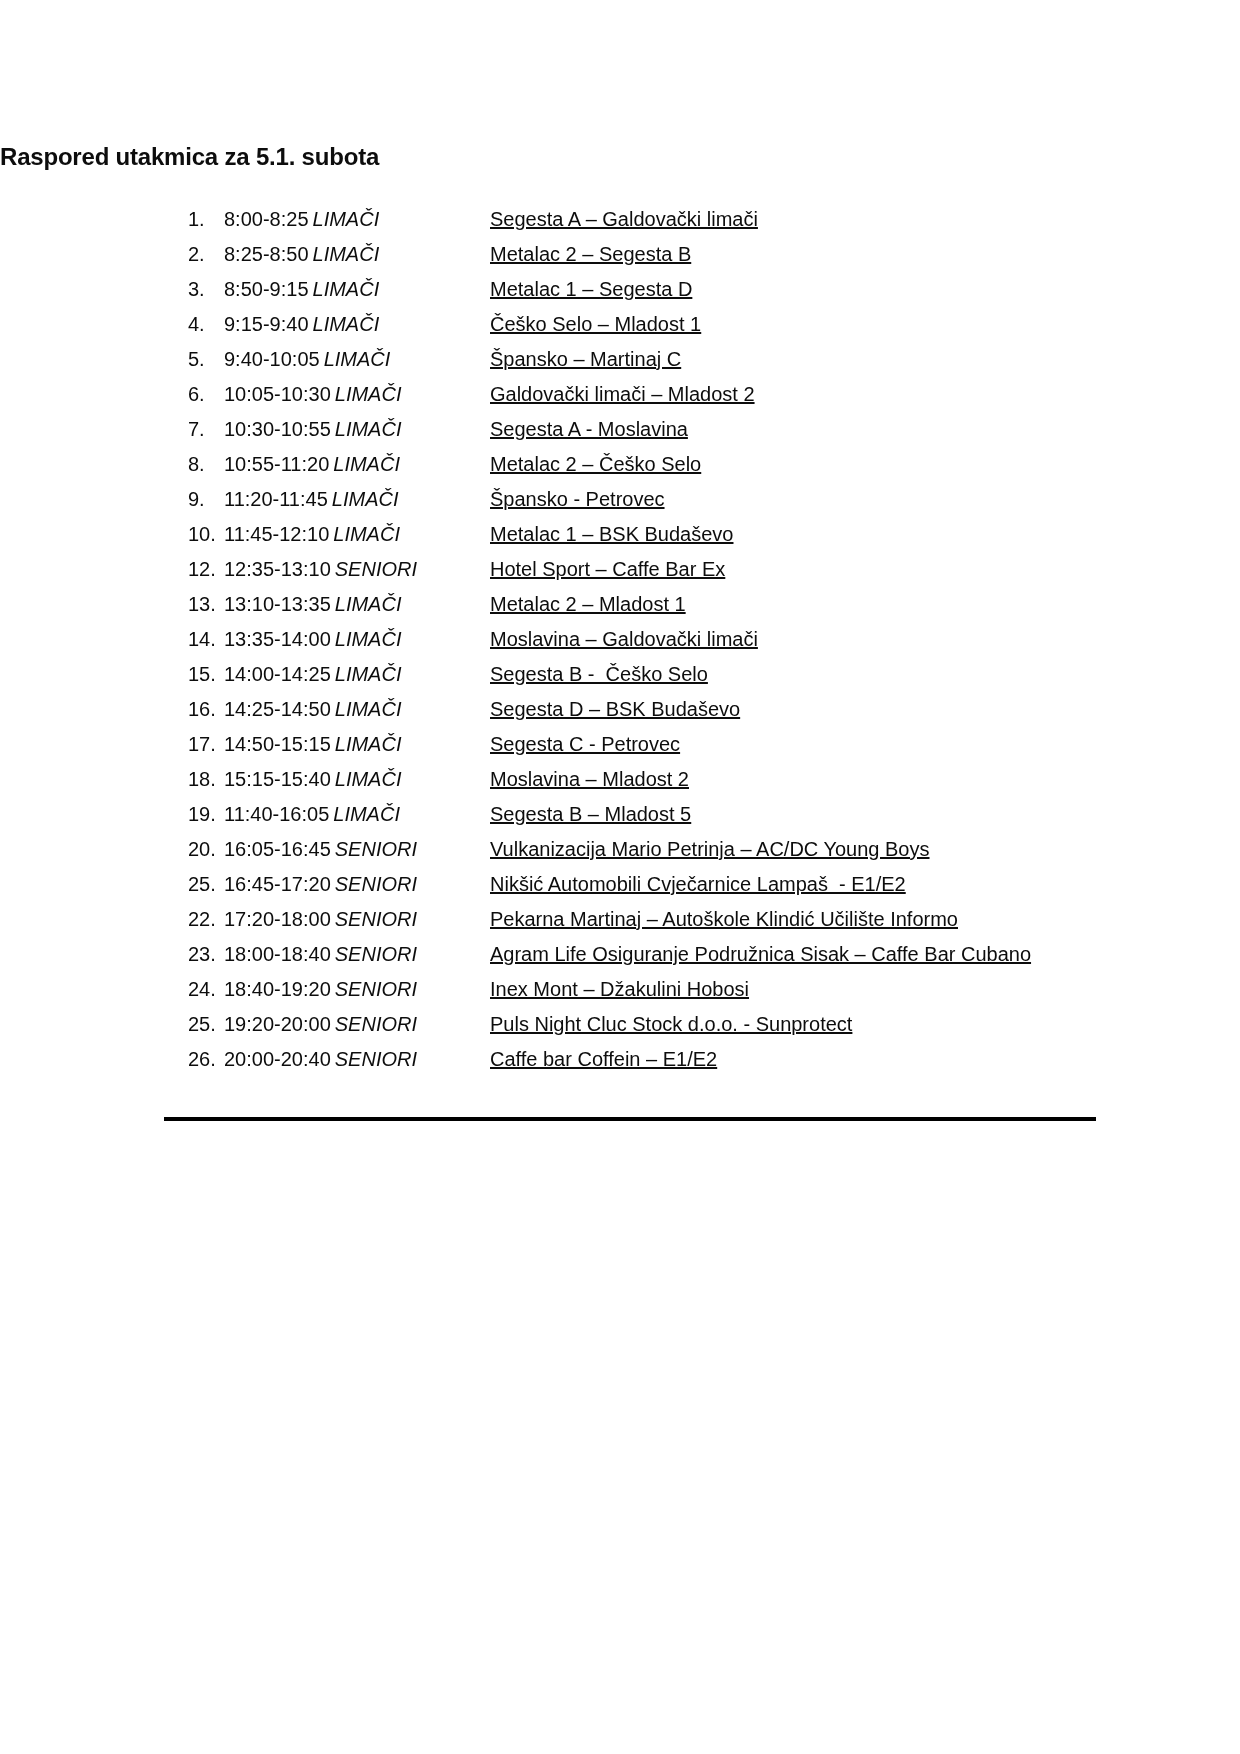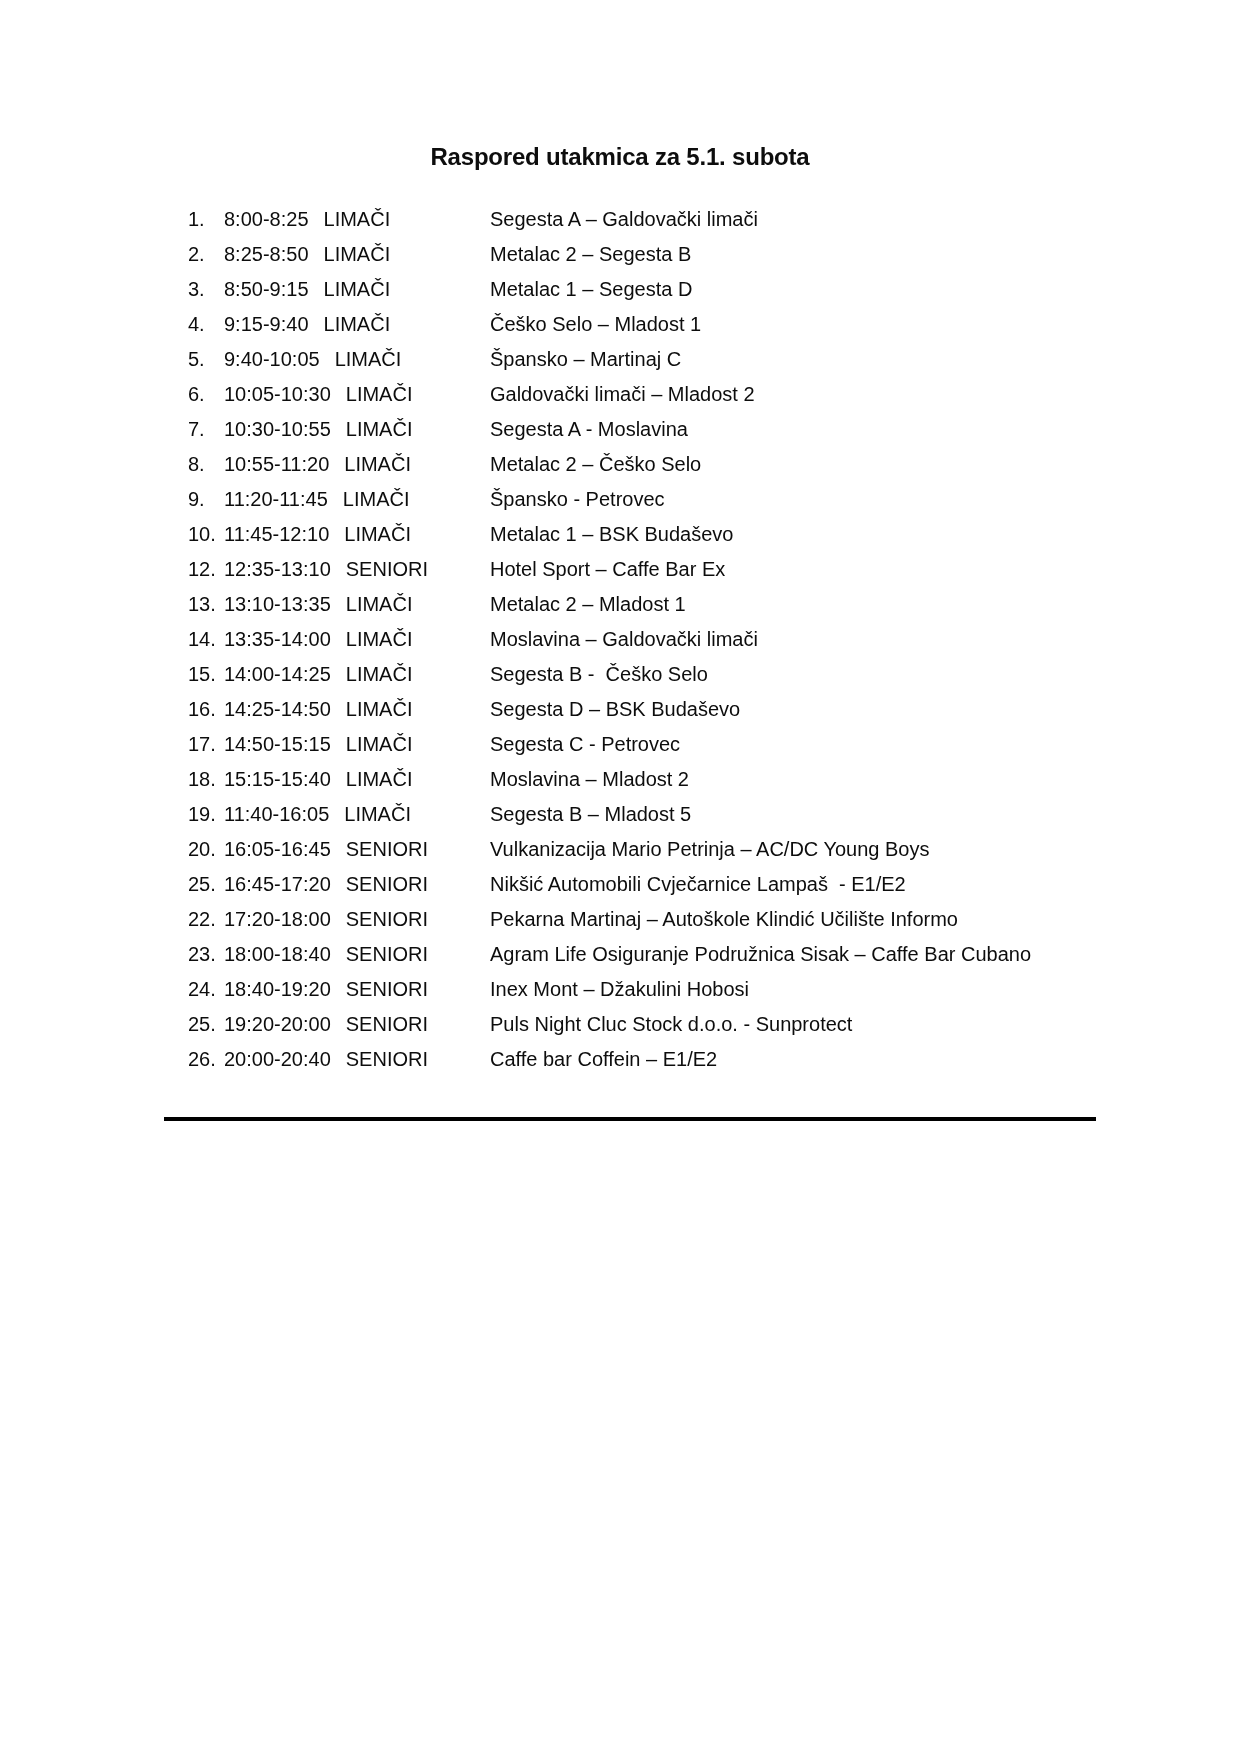--- a/index.html
+++ b/index.html
@@ -12,21 +12,20 @@
     background: #ffffff;
     color: #0d0d0d;
     font-family: "Liberation Sans", "DejaVu Sans", sans-serif;
     overflow: hidden;
   }
   .doc-title {
     position: absolute;
     top: 143px;
     left: 0;
     width: 100%;
-    text-align: center;
     font-size: 24px;
     font-weight: bold;
     letter-spacing: -0.2px;
     white-space: pre;
   }
   .schedule-list {
     position: absolute;
     top: 202px;
     left: 0;
     right: 0;
@@ -43,22 +42,22 @@
   .num {
     display: inline-block;
     width: 36px;
     flex: 0 0 36px;
   }
   .timecat {
     display: inline-block;
     width: 266px;
     flex: 0 0 266px;
   }
-  .cat { margin-left: 15px; }
-  .match { flex: 1 1 auto; }
+  .cat { margin-left: 4px; font-style: italic; }
+  .match { flex: 1 1 auto; text-decoration: underline; }
   .bottom-rule {
     position: absolute;
     top: 1117px;
     left: 164px;
     width: 932px;
     height: 4px;
     background: #000000;
   }
 </style>
 </head>

